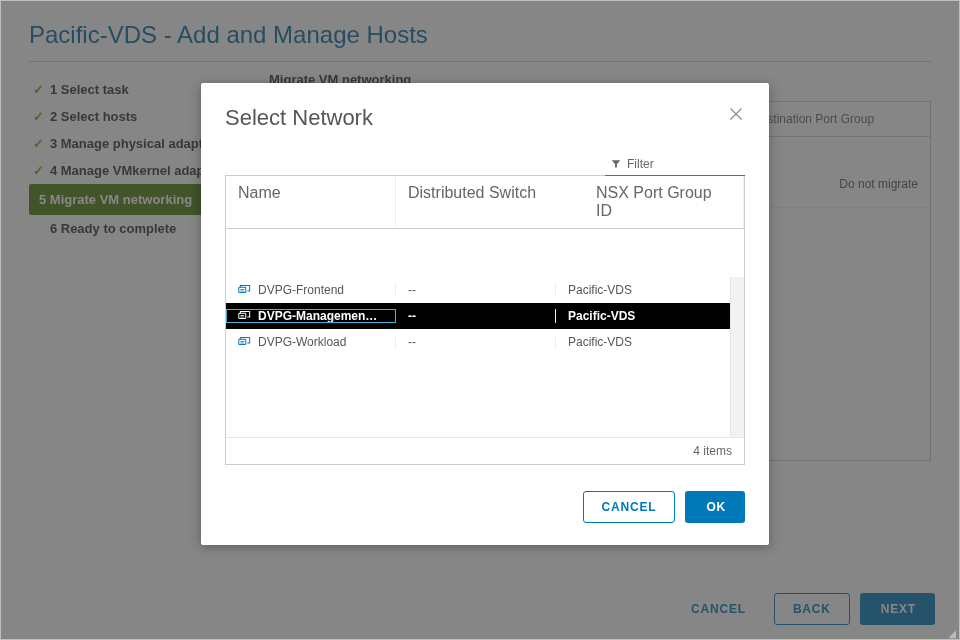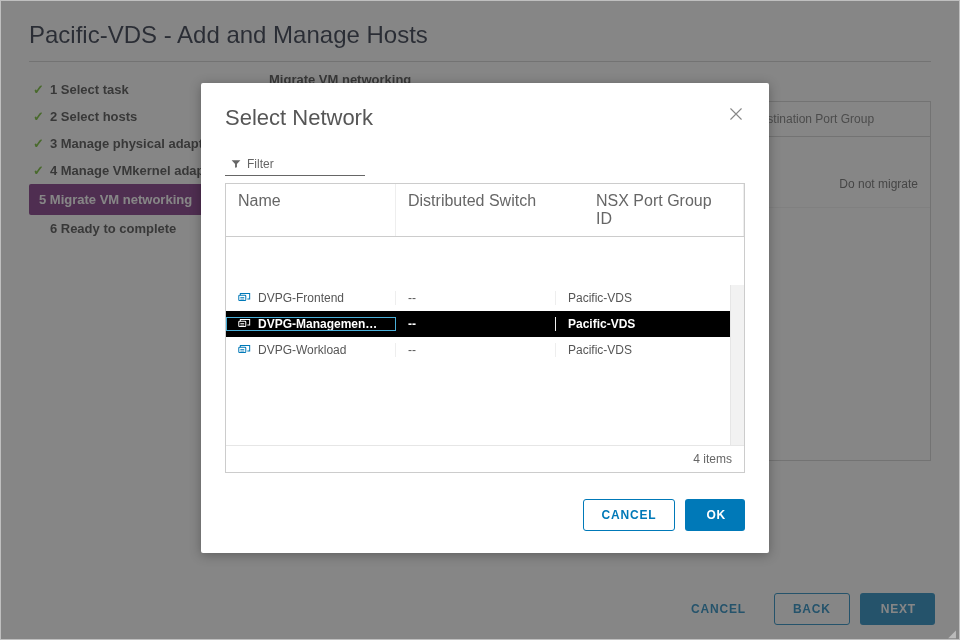--- a/index.html
+++ b/index.html
@@ -1,45 +1,45 @@
 <!DOCTYPE html>
 <html><head>
 <meta charset="utf-8">
 <style>
   * { box-sizing: border-box; margin: 0; padding: 0; }
   html, body { width: 960px; height: 640px; font-family: -apple-system, BlinkMacSystemFont, "Segoe UI", Arial, sans-serif; color: #333; overflow: hidden; }
   .shell { position: relative; width: 960px; height: 640px; border: 1px solid #bfbfbf; }
   .shell-inner { position: absolute; inset: 0; padding: 20px 28px; }
-  .title { font-size: 24px; font-weight: 300; color: #0f172a; border-bottom: 1px solid #ccc; padding-bottom: 12px; margin-bottom: 10px; }
+  .title { font-size: 24px; font-weight: 300; color: #0369a1; border-bottom: 1px solid #ccc; padding-bottom: 12px; margin-bottom: 10px; }
   .wizard-body { display: flex; height: 500px; }
   .steps { width: 208px; padding-top: 4px; }
   .step { display: flex; align-items: center; gap: 6px; padding: 6px 4px; font-size: 13px; font-weight: 700; color: #333; white-space: nowrap; }
   .step .check { color: #60b515; font-weight: 700; font-size: 13px; }
   .step.pending .check { visibility: hidden; }
-  .step.active { background: #701a75; color: #fff; border-radius: 2px; padding: 8px 10px; }
+  .step.active { background: #4d7c0f; color: #fff; border-radius: 2px; padding: 8px 10px; }
   .right-pane { flex: 1; padding-left: 32px; padding-top: 0; position: relative; }
   .pane-title { font-size: 13px; font-weight: 700; margin-bottom: 14px; }
   .pane-box { border: 1px solid #ccc; height: 360px; position: relative; }
   .pane-head { display: flex; border-bottom: 1px solid #ccc; }
   .pane-head .col { font-size: 12px; color: #666; padding: 10px 12px; }
   .pane-head .col-a { flex: 1; }
   .pane-head .col-b { width: 190px; }
   .pane-data-row { border-bottom: 1px solid #eee; font-size: 12px; color: #555; padding: 40px 12px 16px; text-align: right; }
   .wizard-footer { position: absolute; bottom: 14px; right: 24px; display: flex; gap: 10px; align-items: center; }
   .btn { font-size: 12px; font-weight: 600; letter-spacing: 0.8px; padding: 8px 18px; border-radius: 3px; border: 1px solid transparent; cursor: pointer; background: none; }
   .btn.outline { border-color: #0079b8; color: #0079b8; background: #fff; }
   .btn.primary { background: #0079b8; color: #fff; padding-left: 20px; }
   .btn.link { color: #0079b8; background: none; border: none; }
   .scrim { position: absolute; inset: 0; background: rgba(60,60,60,0.62); }
   .modal { position: absolute; top: 82px; left: 200px; width: 568px; background: #fff; box-shadow: 0 2px 12px rgba(0,0,0,0.3); padding: 22px 24px; border-radius: 2px; }
   .modal-head { display: flex; justify-content: space-between; align-items: flex-start; margin-bottom: 22px; }
   .modal-title { font-size: 22px; font-weight: 300; color: #565656; }
   .close-btn { background: none; border: none; cursor: pointer; padding: 0; color: #888; }
   .close-btn svg { width: 18px; height: 18px; display: block; }
-  .filter-row { display: flex; border-bottom: 1px solid #ccc; padding-bottom: 8px; }
+  .filter-row { display: flex; justify-content: flex-end; border-bottom: 1px solid #ccc; padding-bottom: 0; }
   .filter-chip { display: flex; align-items: center; gap: 6px; border-bottom: 1px solid #666; padding: 4px 6px; margin-bottom: -1px; width: 140px; font-size: 12px; color: #666; }
   .filter-chip svg { width: 10px; height: 10px; fill: #666; }
   .grid { border: 1px solid #ccc; border-top: none; }
   .grid-head { display: flex; border-bottom: 1px solid #ccc; }
   .grid-head .gcol { font-size: 16px; color: #666; padding: 8px 12px; }
   .gcol.name { width: 170px; border-right: 1px solid #eee; }
   .gcol.nsx { width: 160px; border-right: 1px solid #eee; }
   .gcol.ds { flex: 1; }
   .grid-body { height: 160px; position: relative; margin-top: 48px; }
   .grid-body-inner { position: absolute; inset: 0 14px 0 0; }

